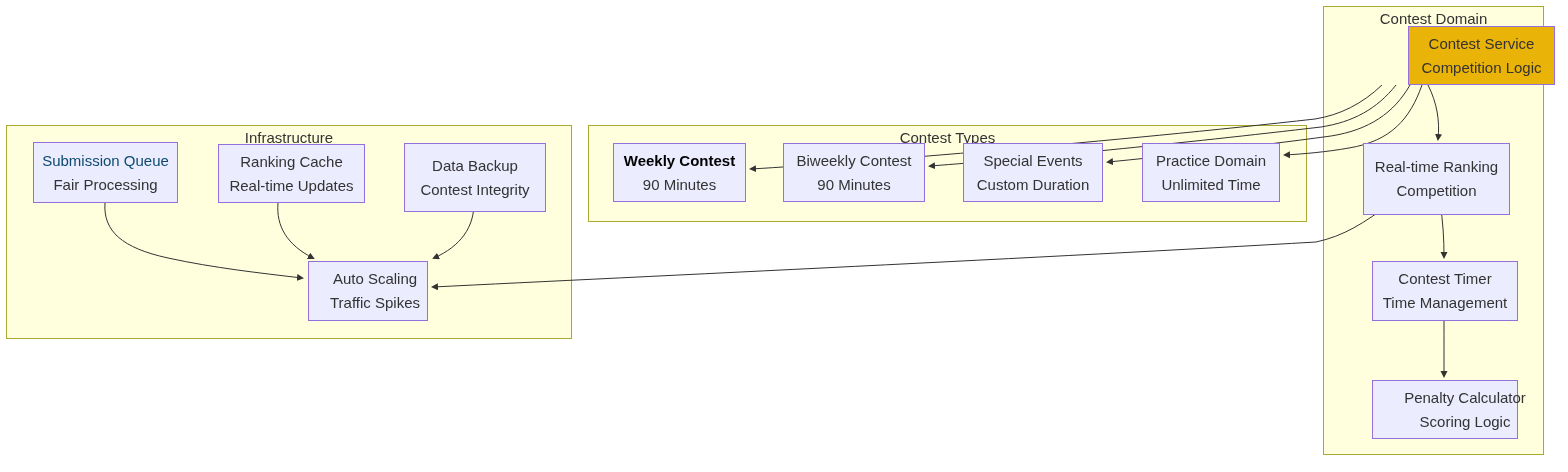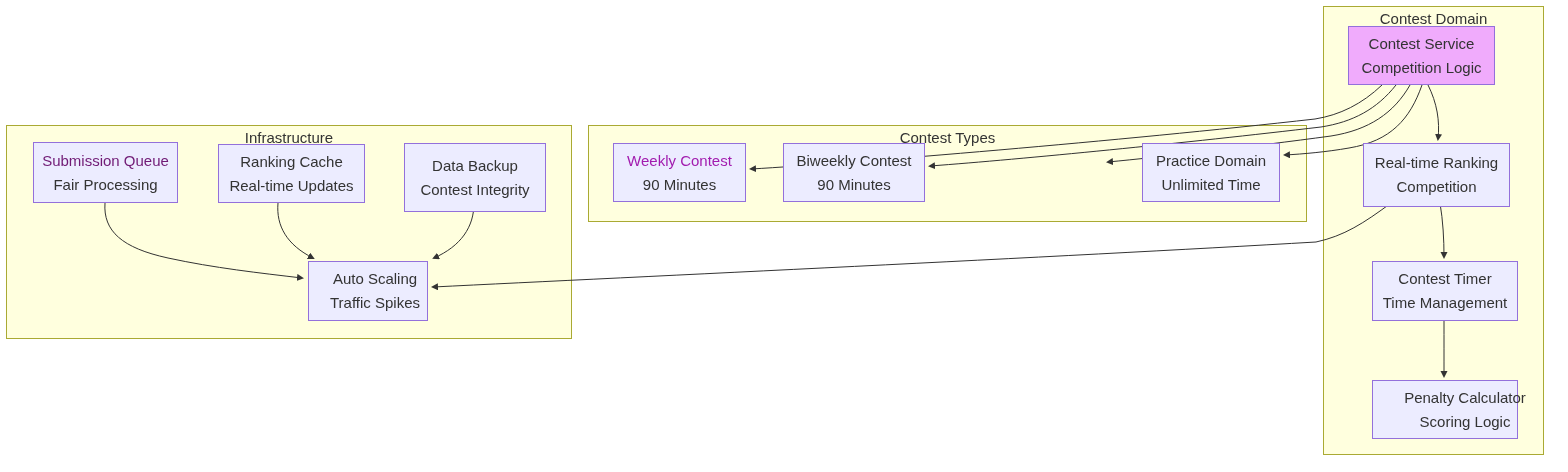--- a/index.html
+++ b/index.html
@@ -91,52 +91,56 @@
       <path class="edge" d="M 1428,85 C 1437,103 1440,121 1438,139" stroke="#333333" marker-end="url(#arrow)"></path>
       <path class="edge" d="M 1422,85 C 1410,119 1391,141 1349,148 C 1326,152 1303,154 1285,155" stroke="#333333" marker-end="url(#arrow)"></path>
       <path class="edge" d="M 1410,85 C 1394,113 1369,130 1331,136 C 1250,147 1160,157 1108,162" stroke="#333333" marker-end="url(#arrow)"></path>
       <path class="edge" d="M 1396,85 C 1377,109 1353,122 1321,127 C 1185,143 1024,159 930,166" stroke="#333333" marker-end="url(#arrow)"></path>
       <path class="edge" d="M 1382,85 C 1362,104 1340,115 1315,119 C 1120,141 855,163 751,169" stroke="#333333" marker-end="url(#arrow)"></path>
       <path class="edge" d="M 1440,203 C 1443,221 1444,239 1444,257" stroke="#333333" marker-end="url(#arrow)"></path>
       <path class="edge" d="M 1444,321 C 1444,339 1444,357 1444,376" stroke="#333333" marker-end="url(#arrow)"></path>
     </svg>
   <div id="nodes">
       <div class="node" style="left: 33px; top: 142px; width: 145px; height: 61px; background: rgb(236, 236, 255); border-color: rgb(147, 112, 219);">
-        <span class="node-line" style="color: #701a75;">Submission Queue</span>
+        <span class="node-line" style="color: #0c4a6e;">Submission Queue</span>
         <span class="node-line" style="color: rgb(51, 51, 51);">Fair Processing</span>
       </div>
       <div class="node" style="left: 218px; top: 144px; width: 147px; height: 59px; background: rgb(236, 236, 255); border-color: rgb(147, 112, 219);">
         <span class="node-line" style="color: rgb(51, 51, 51);">Ranking Cache</span>
         <span class="node-line" style="color: rgb(51, 51, 51);">Real-time Updates</span>
       </div>
       <div class="node" style="left: 404px; top: 143px; width: 142px; height: 69px; background: rgb(236, 236, 255); border-color: rgb(147, 112, 219);">
         <span class="node-line" style="color: rgb(51, 51, 51);">Data Backup</span>
         <span class="node-line" style="color: rgb(51, 51, 51);">Contest Integrity</span>
       </div>
       <div class="node" style="left: 308px; top: 261px; width: 120px; height: 60px; background: rgb(236, 236, 255); border-color: rgb(147, 112, 219); padding-left: 14px;">
         <span class="node-line" style="color: rgb(51, 51, 51);">Auto Scaling</span>
         <span class="node-line" style="color: rgb(51, 51, 51);">Traffic Spikes</span>
       </div>
       <div class="node" style="left: 613px; top: 143px; width: 133px; height: 59px; background: rgb(236, 236, 255); border-color: rgb(147, 112, 219);">
-        <span class="node-line" style="color: #a21caf;">Weekly Contest</span>
+        <span class="node-line" style="color: #000000; font-weight: bold;">Weekly Contest</span>
         <span class="node-line" style="color: rgb(51, 51, 51);">90 Minutes</span>
       </div>
       <div class="node" style="left: 783px; top: 143px; width: 142px; height: 59px; background: rgb(236, 236, 255); border-color: rgb(147, 112, 219);">
         <span class="node-line" style="color: rgb(51, 51, 51);">Biweekly Contest</span>
         <span class="node-line" style="color: rgb(51, 51, 51);">90 Minutes</span>
       </div>
+      <div class="node" style="left: 963px; top: 143px; width: 140px; height: 59px; background: rgb(236, 236, 255); border-color: rgb(147, 112, 219);">
+        <span class="node-line" style="color: rgb(51, 51, 51);">Special Events</span>
+        <span class="node-line" style="color: rgb(51, 51, 51);">Custom Duration</span>
+      </div>
       <div class="node" style="left: 1142px; top: 143px; width: 138px; height: 59px; background: rgb(236, 236, 255); border-color: rgb(147, 112, 219);">
         <span class="node-line" style="color: rgb(51, 51, 51);">Practice Domain</span>
         <span class="node-line" style="color: rgb(51, 51, 51);">Unlimited Time</span>
       </div>
-      <div class="node" style="left: 1348px; top: 26px; width: 147px; height: 59px; background: #f0abfc; border-color: rgb(147, 112, 219);">
+      <div class="node" style="left: 1408px; top: 26px; width: 147px; height: 59px; background: #eab308; border-color: rgb(147, 112, 219);">
         <span class="node-line" style="color: rgb(51, 51, 51);">Contest Service</span>
         <span class="node-line" style="color: rgb(51, 51, 51);">Competition Logic</span>
       </div>
-      <div class="node" style="left: 1363px; top: 143px; width: 147px; height: 64px; background: rgb(236, 236, 255); border-color: rgb(147, 112, 219);">
+      <div class="node" style="left: 1363px; top: 143px; width: 147px; height: 72px; background: rgb(236, 236, 255); border-color: rgb(147, 112, 219);">
         <span class="node-line" style="color: rgb(51, 51, 51);">Real-time Ranking</span>
         <span class="node-line" style="color: rgb(51, 51, 51);">Competition</span>
       </div>
       <div class="node" style="left: 1372px; top: 261px; width: 146px; height: 60px; background: rgb(236, 236, 255); border-color: rgb(147, 112, 219);">
         <span class="node-line" style="color: rgb(51, 51, 51);">Contest Timer</span>
         <span class="node-line" style="color: rgb(51, 51, 51);">Time Management</span>
       </div>
       <div class="node" style="left: 1372px; top: 380px; width: 146px; height: 59px; background: rgb(236, 236, 255); border-color: rgb(147, 112, 219); padding-left: 40px;">
         <span class="node-line" style="color: rgb(51, 51, 51);">Penalty Calculator</span>
         <span class="node-line" style="color: rgb(51, 51, 51);">Scoring Logic</span>

